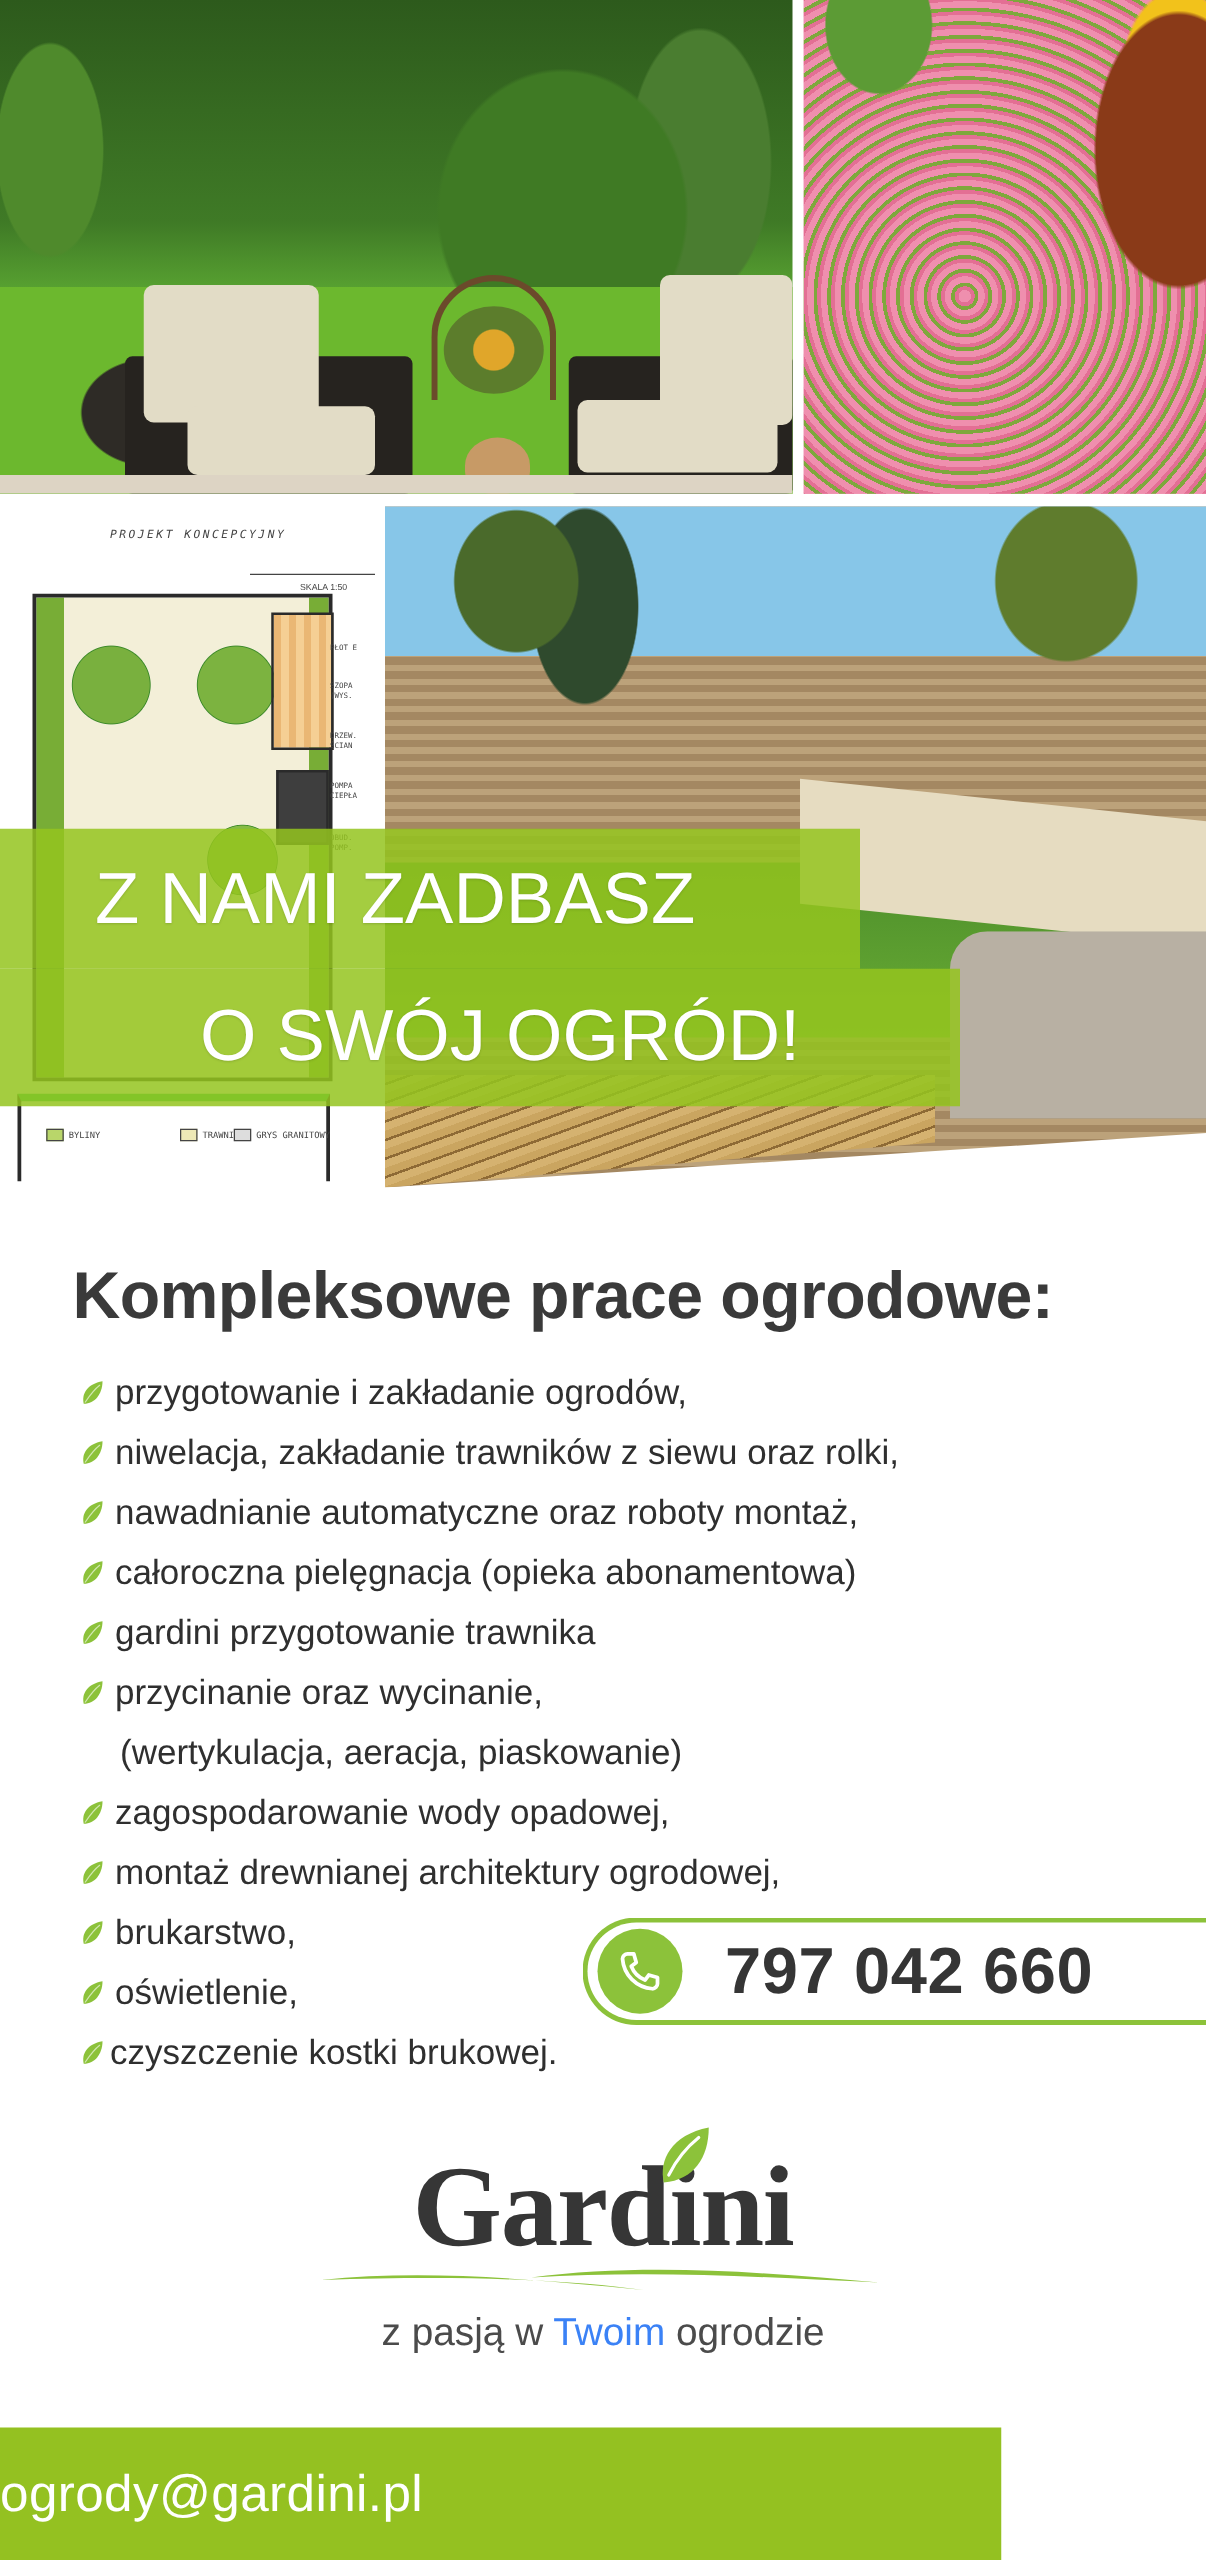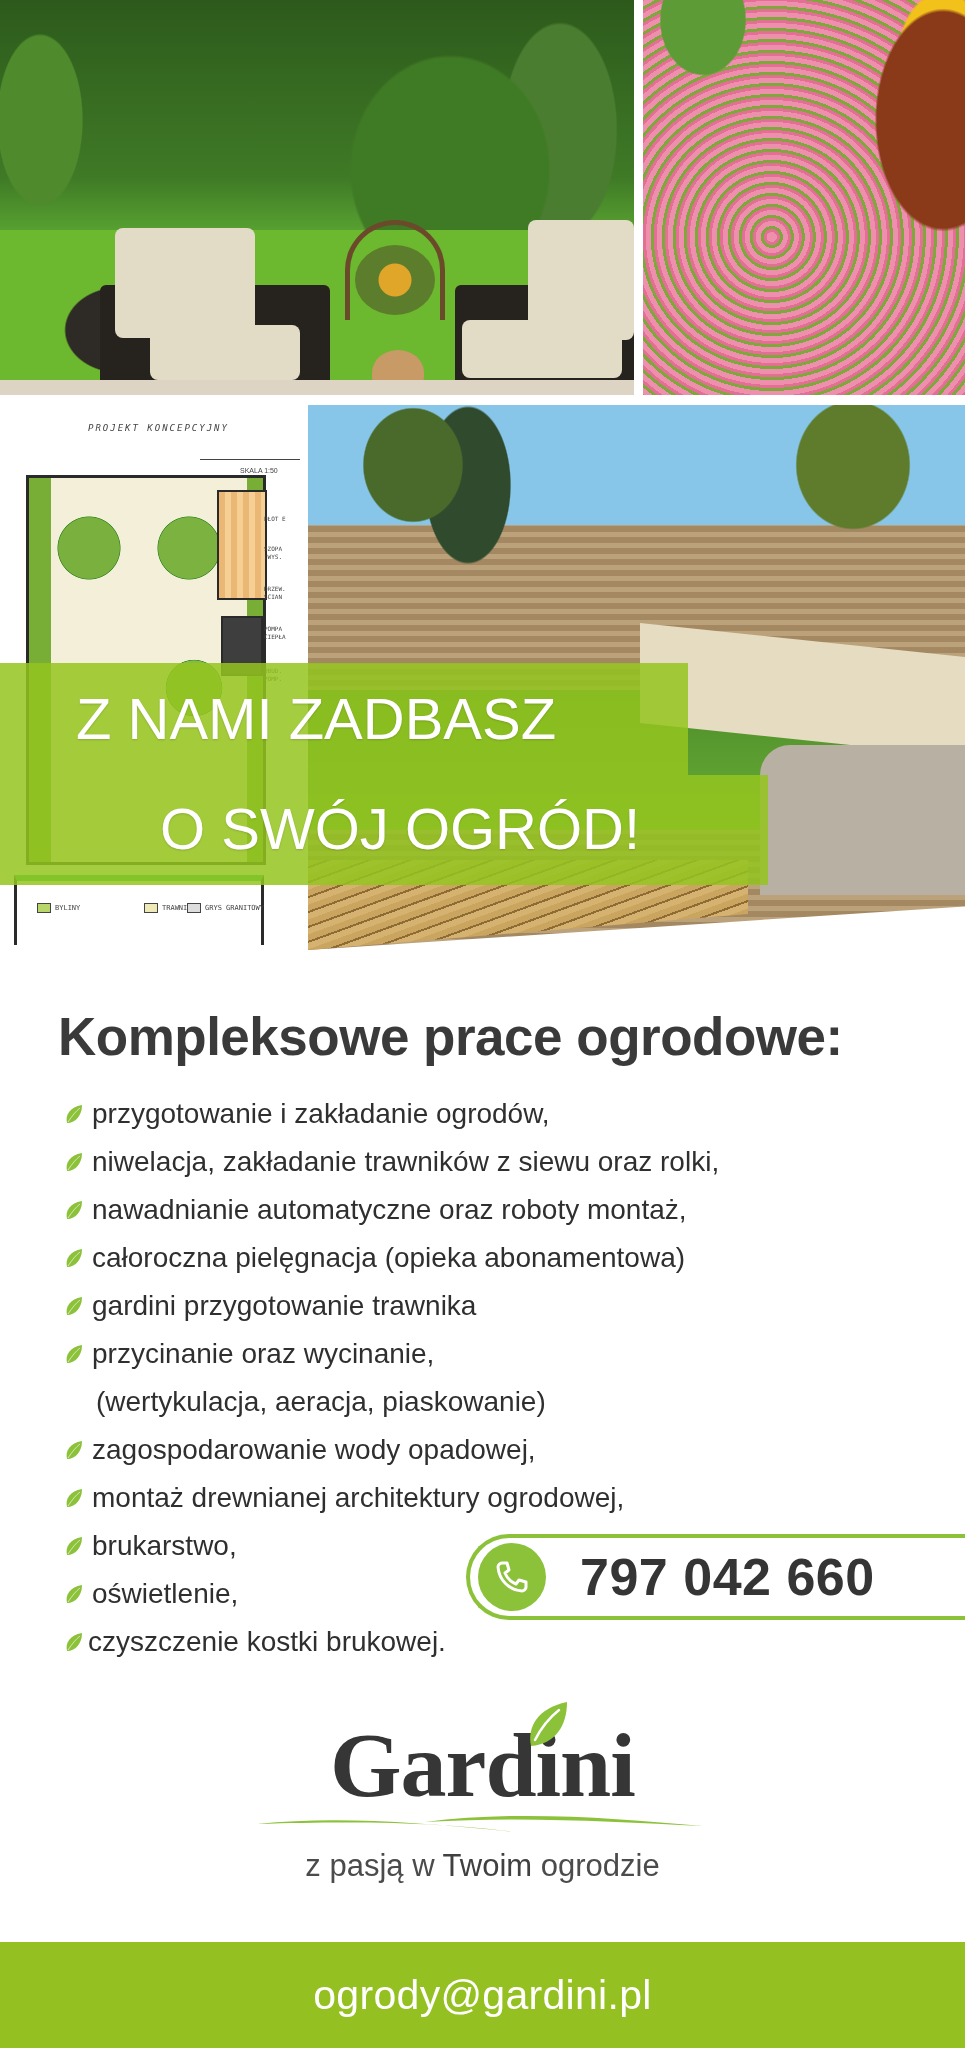--- a/index.html
+++ b/index.html
@@ -113,26 +113,26 @@
     #phone-number { margin-left: 34px; font-size: 52px; font-weight: bold; color: #353535; letter-spacing: 0.5px; }
 
     
     #logo-wordmark {
       position: absolute; left: 330px; top: 1712px; font-family: "Liberation Serif", "DejaVu Serif", serif;
       font-size: 92px; font-weight: bold; color: #363636; letter-spacing: -1px;
     }
     #logo-leaf { position: absolute; left: 527px; top: 1700px; width: 42px; height: 48px; }
     #logo-swoosh { position: absolute; left: 255px; top: 1810px; width: 450px; height: 30px; }
     #logo-tagline { position: absolute; left: 0; width: 965px; top: 1848px; text-align: center; font-size: 31px; color: #4b4b4b; }
-    #logo-tagline .accent { color: #404040; margin-top: 28px; }
+    #logo-tagline .accent { color: #3b82f6; margin-top: 28px; }
 
     
     #footer-bar {
-      position: absolute; left: 0; top: 1942px; width: 965px; height: 106px; background: #94c121;
-      display: flex; align-items: center; justify-content: center;
+      position: absolute; left: 0; top: 1942px; width: 801px; height: 106px; background: #94c121;
+      display: flex; align-items: center; 
     }
     #footer-email { color: #ffffff; font-size: 41px; letter-spacing: 0.3px; }
   </style>
 </head>
 <body>
 
 <div class="photo" id="photo-garden">
   <div class="chair-frame" style="left:100px;top:285px;width:230px;height:110px;"></div>
   <div class="cushion" style="left:115px;top:228px;width:140px;height:110px;"></div>
   <div class="cushion" style="left:150px;top:325px;width:150px;height:55px;"></div>

